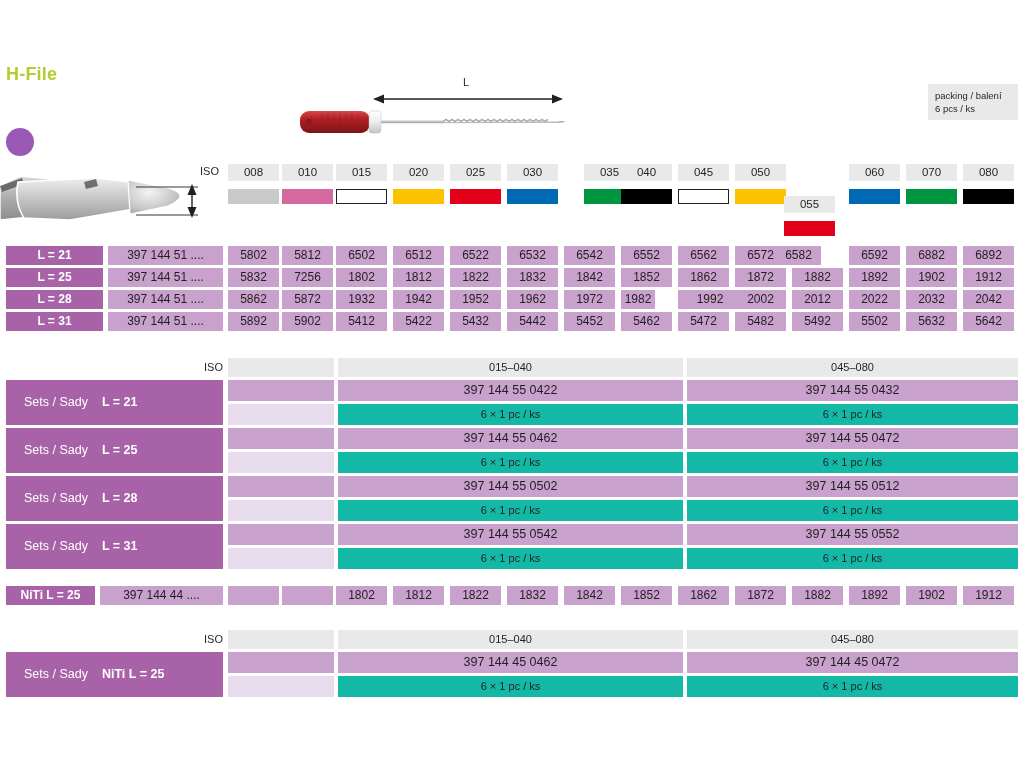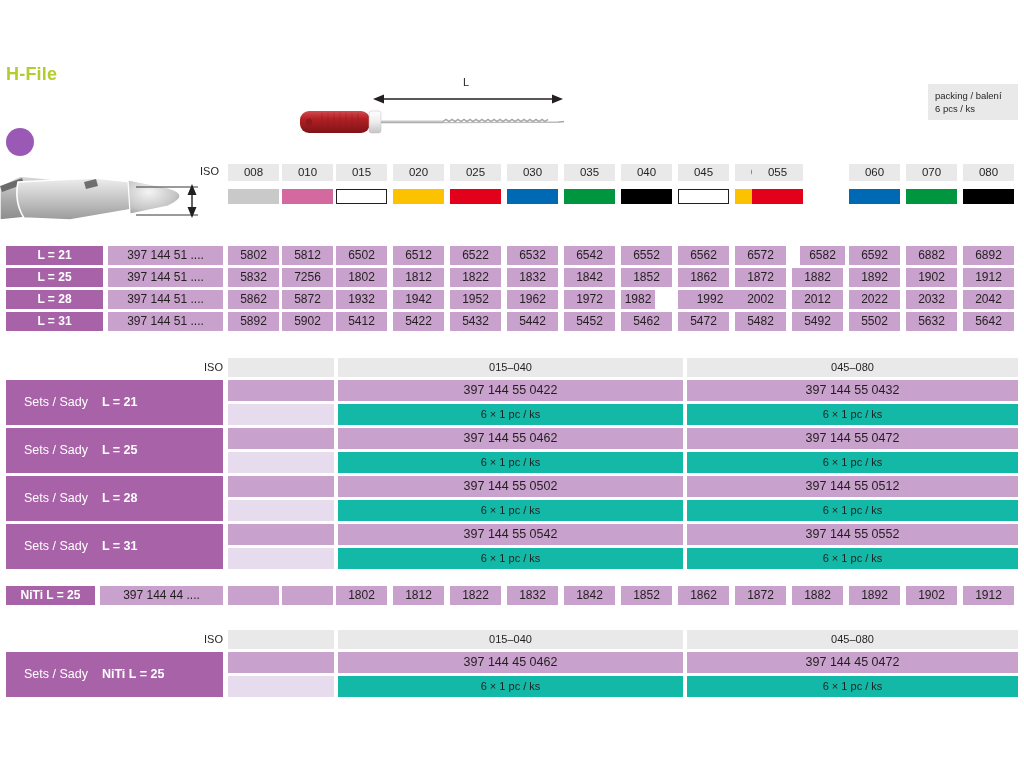--- a/index.html
+++ b/index.html
@@ -249,37 +249,37 @@
         <div class="swatch" style="background: rgb(252, 194, 0);"></div>
       </div>
       <div class="iso-col" style="left: 450px; width: 51px;">
         <div class="num">025</div>
         <div class="swatch" style="background: rgb(227, 0, 27);"></div>
       </div>
       <div class="iso-col" style="left: 507px; width: 51px;">
         <div class="num">030</div>
         <div class="swatch" style="background: rgb(0, 105, 180);"></div>
       </div>
-      <div class="iso-col" style="left: 564px; width: 51px;">
+      <div class="iso-col" style="left: 584px; width: 51px;">
         <div class="num">035</div>
         <div class="swatch" style="background: rgb(0, 150, 64);"></div>
       </div>
       <div class="iso-col" style="left: 621px; width: 51px;">
         <div class="num">040</div>
         <div class="swatch" style="background: rgb(0, 0, 0);"></div>
       </div>
       <div class="iso-col" style="left: 678px; width: 51px;">
         <div class="num">045</div>
         <div class="swatch" style="background: rgb(255, 255, 255); border: 1px solid rgb(35, 31, 32);"></div>
       </div>
       <div class="iso-col" style="left: 735px; width: 51px;">
         <div class="num">050</div>
         <div class="swatch" style="background: rgb(252, 194, 0);"></div>
       </div>
-      <div class="iso-col" style="left: 752px; width: 51px;">
+      <div class="iso-col" style="left: 784px; width: 51px; margin-top: 32px;">
         <div class="num">055</div>
         <div class="swatch" style="background: rgb(227, 0, 27);"></div>
       </div>
       <div class="iso-col" style="left: 849px; width: 51px;">
         <div class="num">060</div>
         <div class="swatch" style="background: rgb(0, 105, 180);"></div>
       </div>
       <div class="iso-col" style="left: 906px; width: 51px;">
         <div class="num">070</div>
         <div class="swatch" style="background: rgb(0, 150, 64);"></div>
@@ -297,21 +297,21 @@
         <div class="mcell" style="left: 228px; width: 51px;">5802</div>
         <div class="mcell" style="left: 282px; width: 51px;">5812</div>
         <div class="mcell" style="left: 336px; width: 51px;">6502</div>
         <div class="mcell" style="left: 393px; width: 51px;">6512</div>
         <div class="mcell" style="left: 450px; width: 51px;">6522</div>
         <div class="mcell" style="left: 507px; width: 51px;">6532</div>
         <div class="mcell" style="left: 564px; width: 51px;">6542</div>
         <div class="mcell" style="left: 621px; width: 51px;">6552</div>
         <div class="mcell" style="left: 678px; width: 51px;">6562</div>
         <div class="mcell" style="left: 735px; width: 51px;">6572</div>
-        <div class="mcell" style="left: 776px; width: 45px; margin-left: 24px;">6582</div>
+        <div class="mcell" style="left: 776px; width: 45px;">6582</div>
         <div class="mcell" style="left: 849px; width: 51px;">6592</div>
         <div class="mcell" style="left: 906px; width: 51px;">6882</div>
         <div class="mcell" style="left: 963px; width: 51px;">6892</div>
       </div>
       <div class="mrow">
         <div class="lcell">L = 25</div>
         <div class="ordcell">397 144 51 ....</div>
         <div class="mcell" style="left: 228px; width: 51px;">5832</div>
         <div class="mcell" style="left: 282px; width: 51px;">7256</div>
         <div class="mcell" style="left: 336px; width: 51px;">1802</div>

